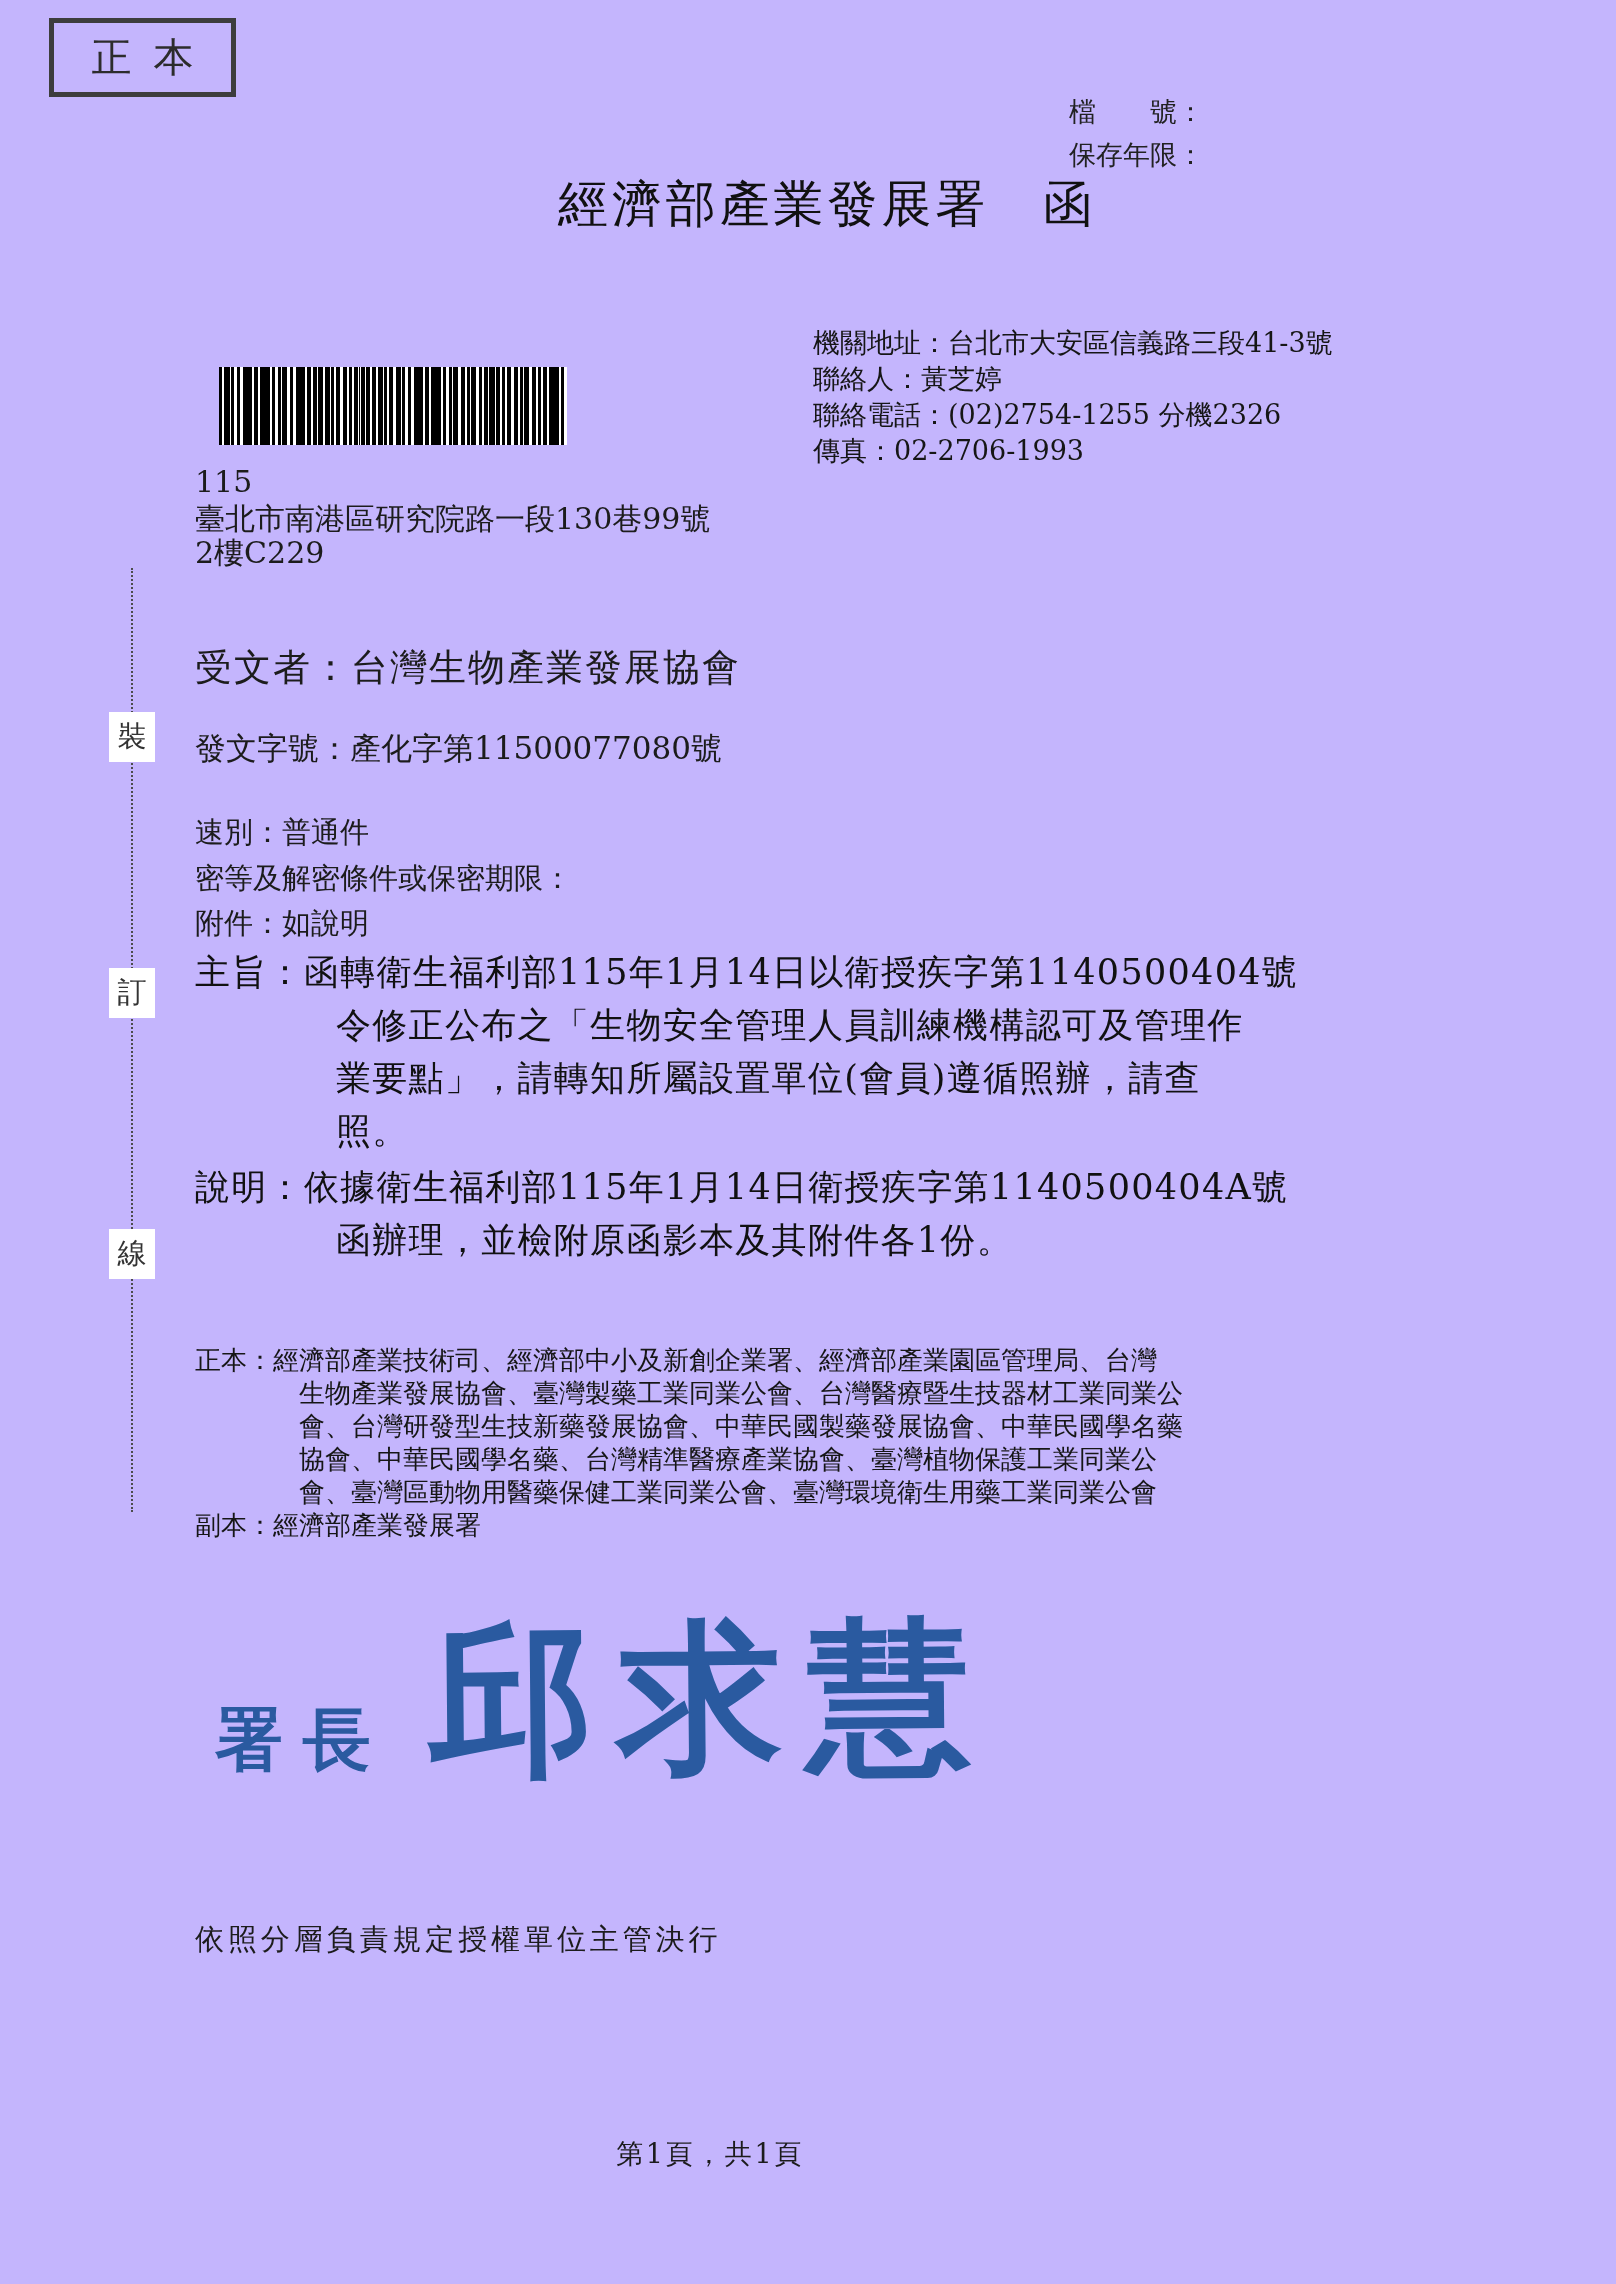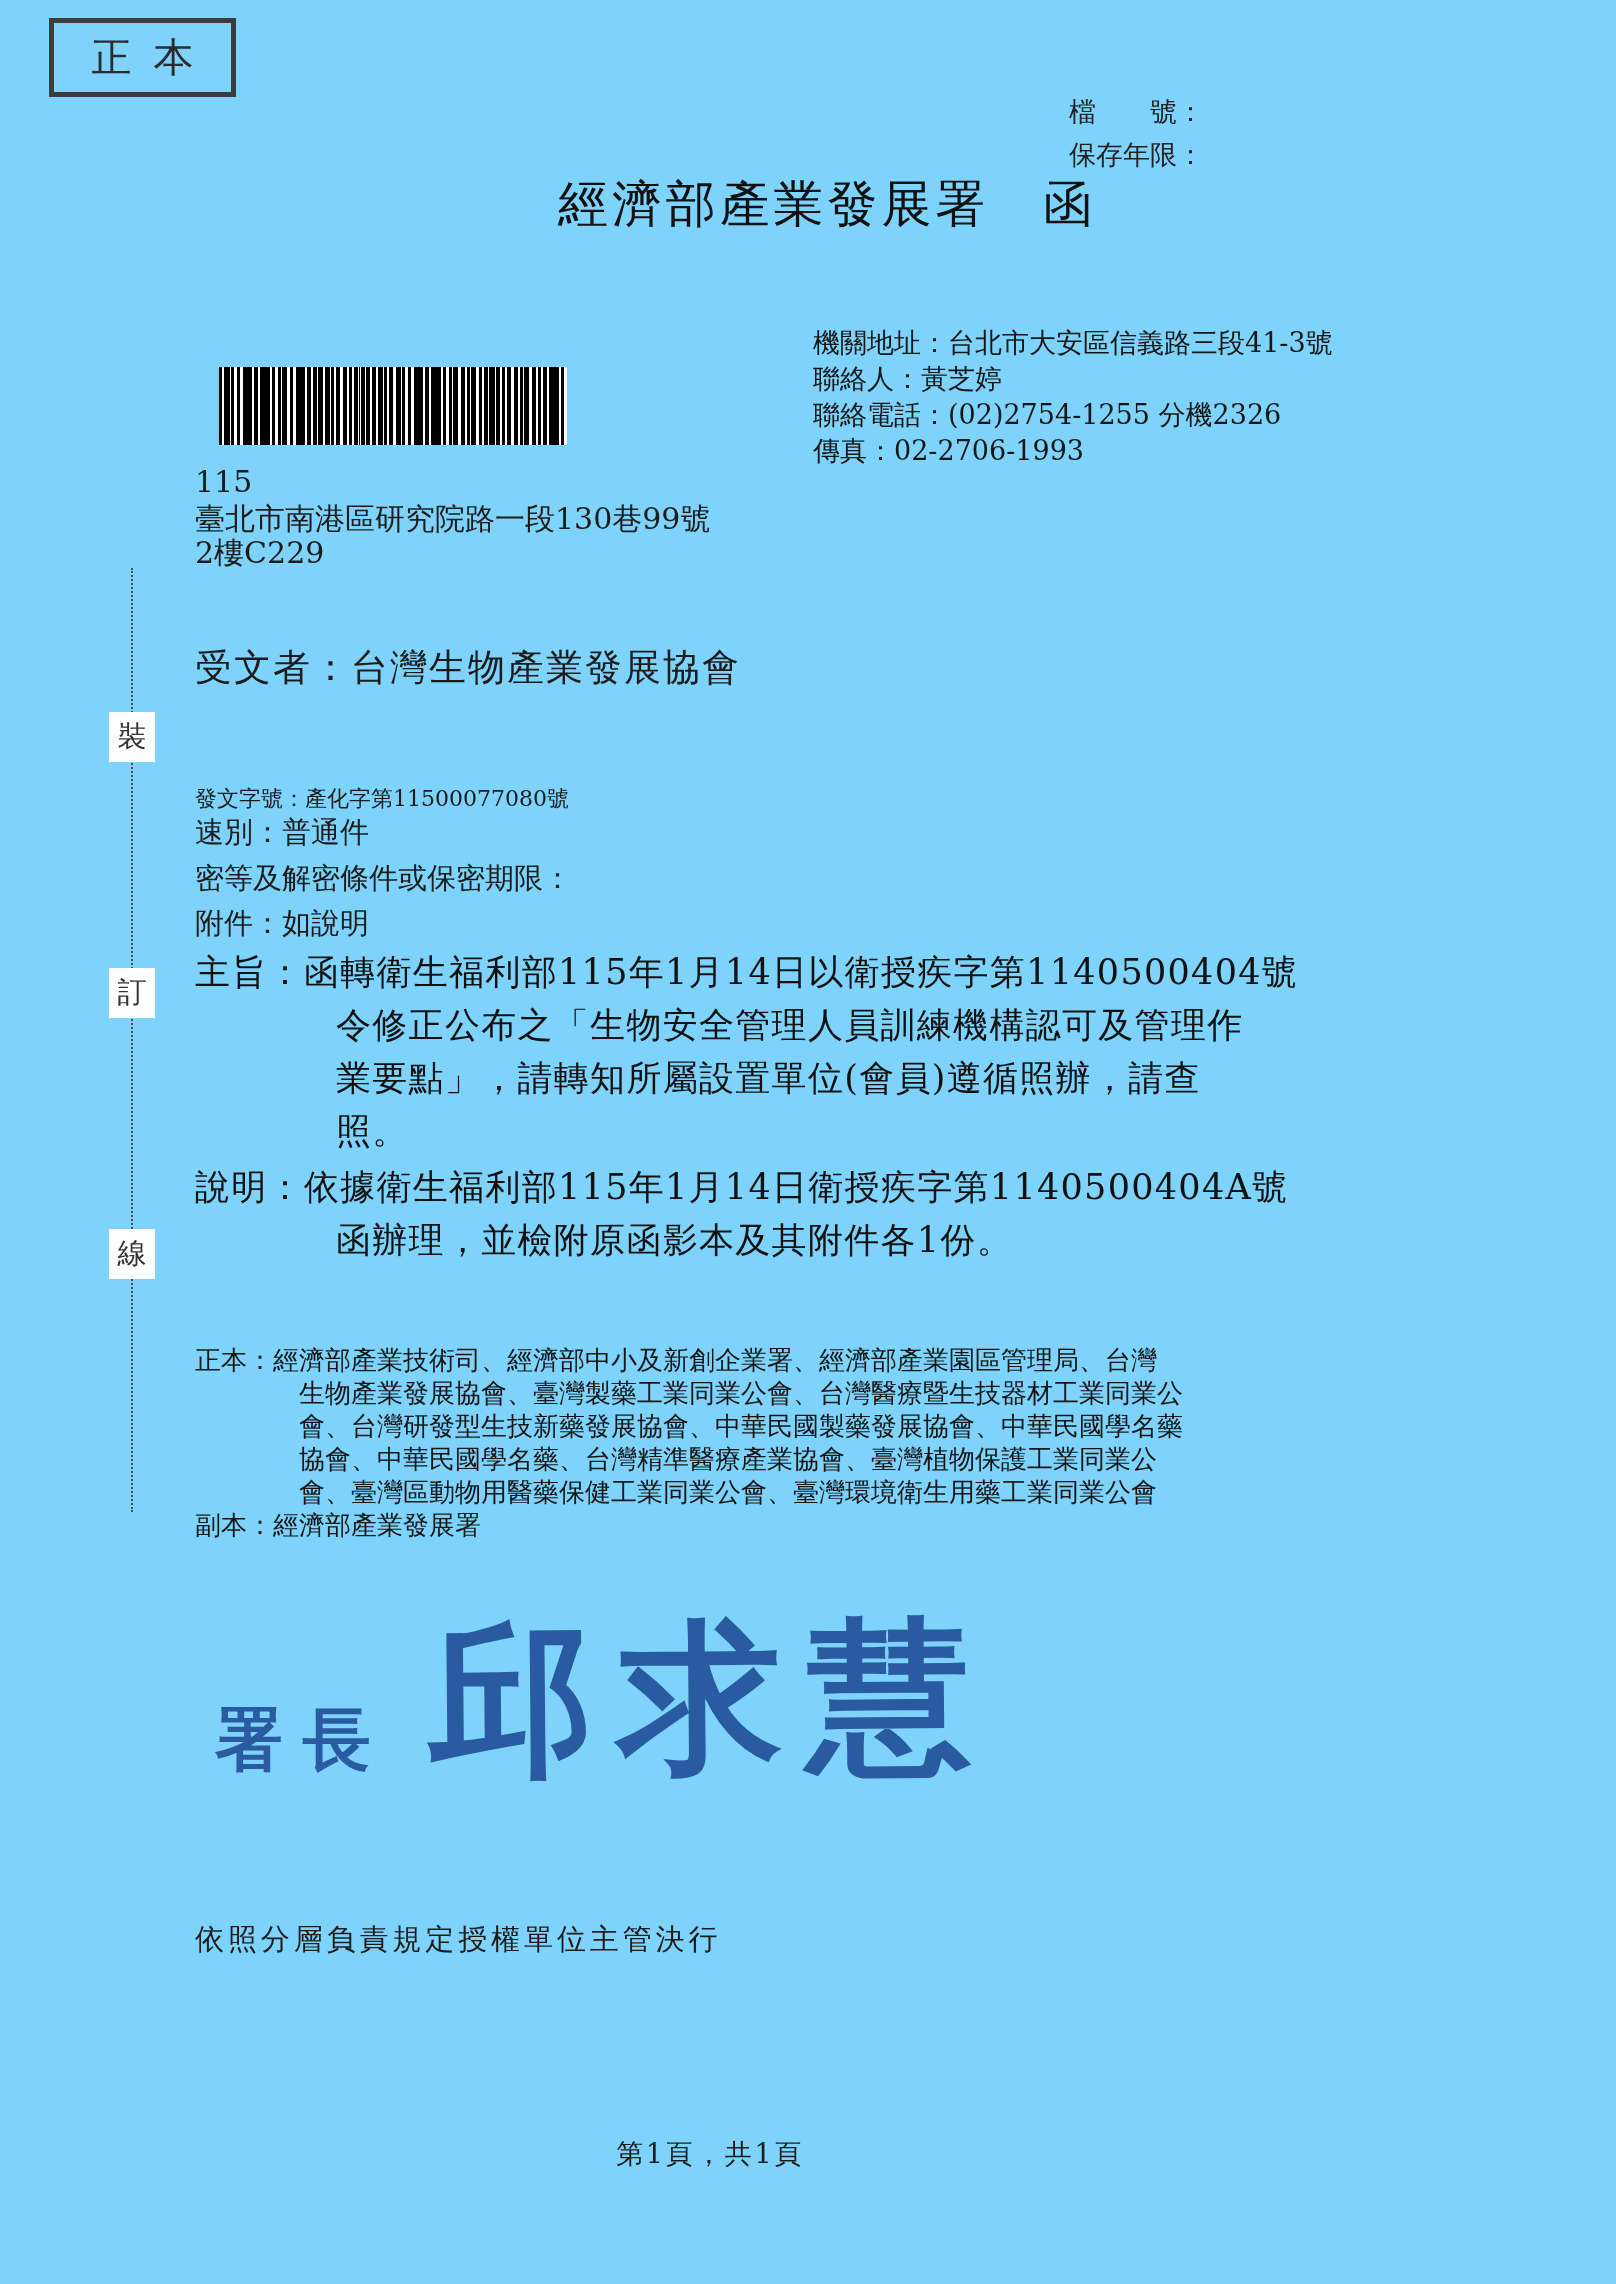--- a/index.html
+++ b/index.html
@@ -1,19 +1,19 @@
 <!DOCTYPE html>
 <html style="font-size:10.4px"><head>
 <meta charset="utf-8">
 <style>
   html,body{margin:0;padding:0;background:#e8e8e8;}
   .page{
     position:relative;
     width:1616px;height:2284px;
-    background:#7dd3fc;
+    background:#c4b5fd;
     font-family:"DejaVu Serif","Liberation Serif",serif;
     color:#1c1c1c;
     overflow:hidden;
   }
   .abs{position:absolute;}
 
   
   .copy-stamp{
     left:49px;top:18px;width:177px;height:69px;
     border:5.2px solid #3d3d3d;
@@ -45,21 +45,21 @@
   
   .zip{left:195px;top:464px;font-size:30px;}
   .addr1{left:195px;top:499px;font-size:30px;white-space:nowrap;}
   .addr2{left:195px;top:533px;font-size:30px;}
 
   
   .to-line{left:195px;top:643px;font-size:37px;letter-spacing:2px;white-space:nowrap;}
 
   
   .meta-date{left:195px;top:718px;font-size:29px;white-space:nowrap;}
-  .meta-docno{left:195px;top:784px;font-size:22px;white-space:nowrap;}
+  .meta-docno{left:195px;top:728px;font-size:31px;white-space:nowrap;}
   .meta-speed{left:195px;top:813px;font-size:29px;white-space:nowrap;}
   .meta-secrecy{left:195px;top:859px;font-size:29px;white-space:nowrap;}
   .meta-attach{left:195px;top:904px;font-size:29px;white-space:nowrap;}
 
   
   .subject-block{left:195px;top:946px;font-size:35px;line-height:53px;color:#111;}
   .desc-block{left:195px;top:1161px;font-size:35px;line-height:53px;color:#111;}
   .cont{padding-left:141px;}  
   .subject-block div,.desc-block div{white-space:nowrap;letter-spacing:1.3px;}
 

